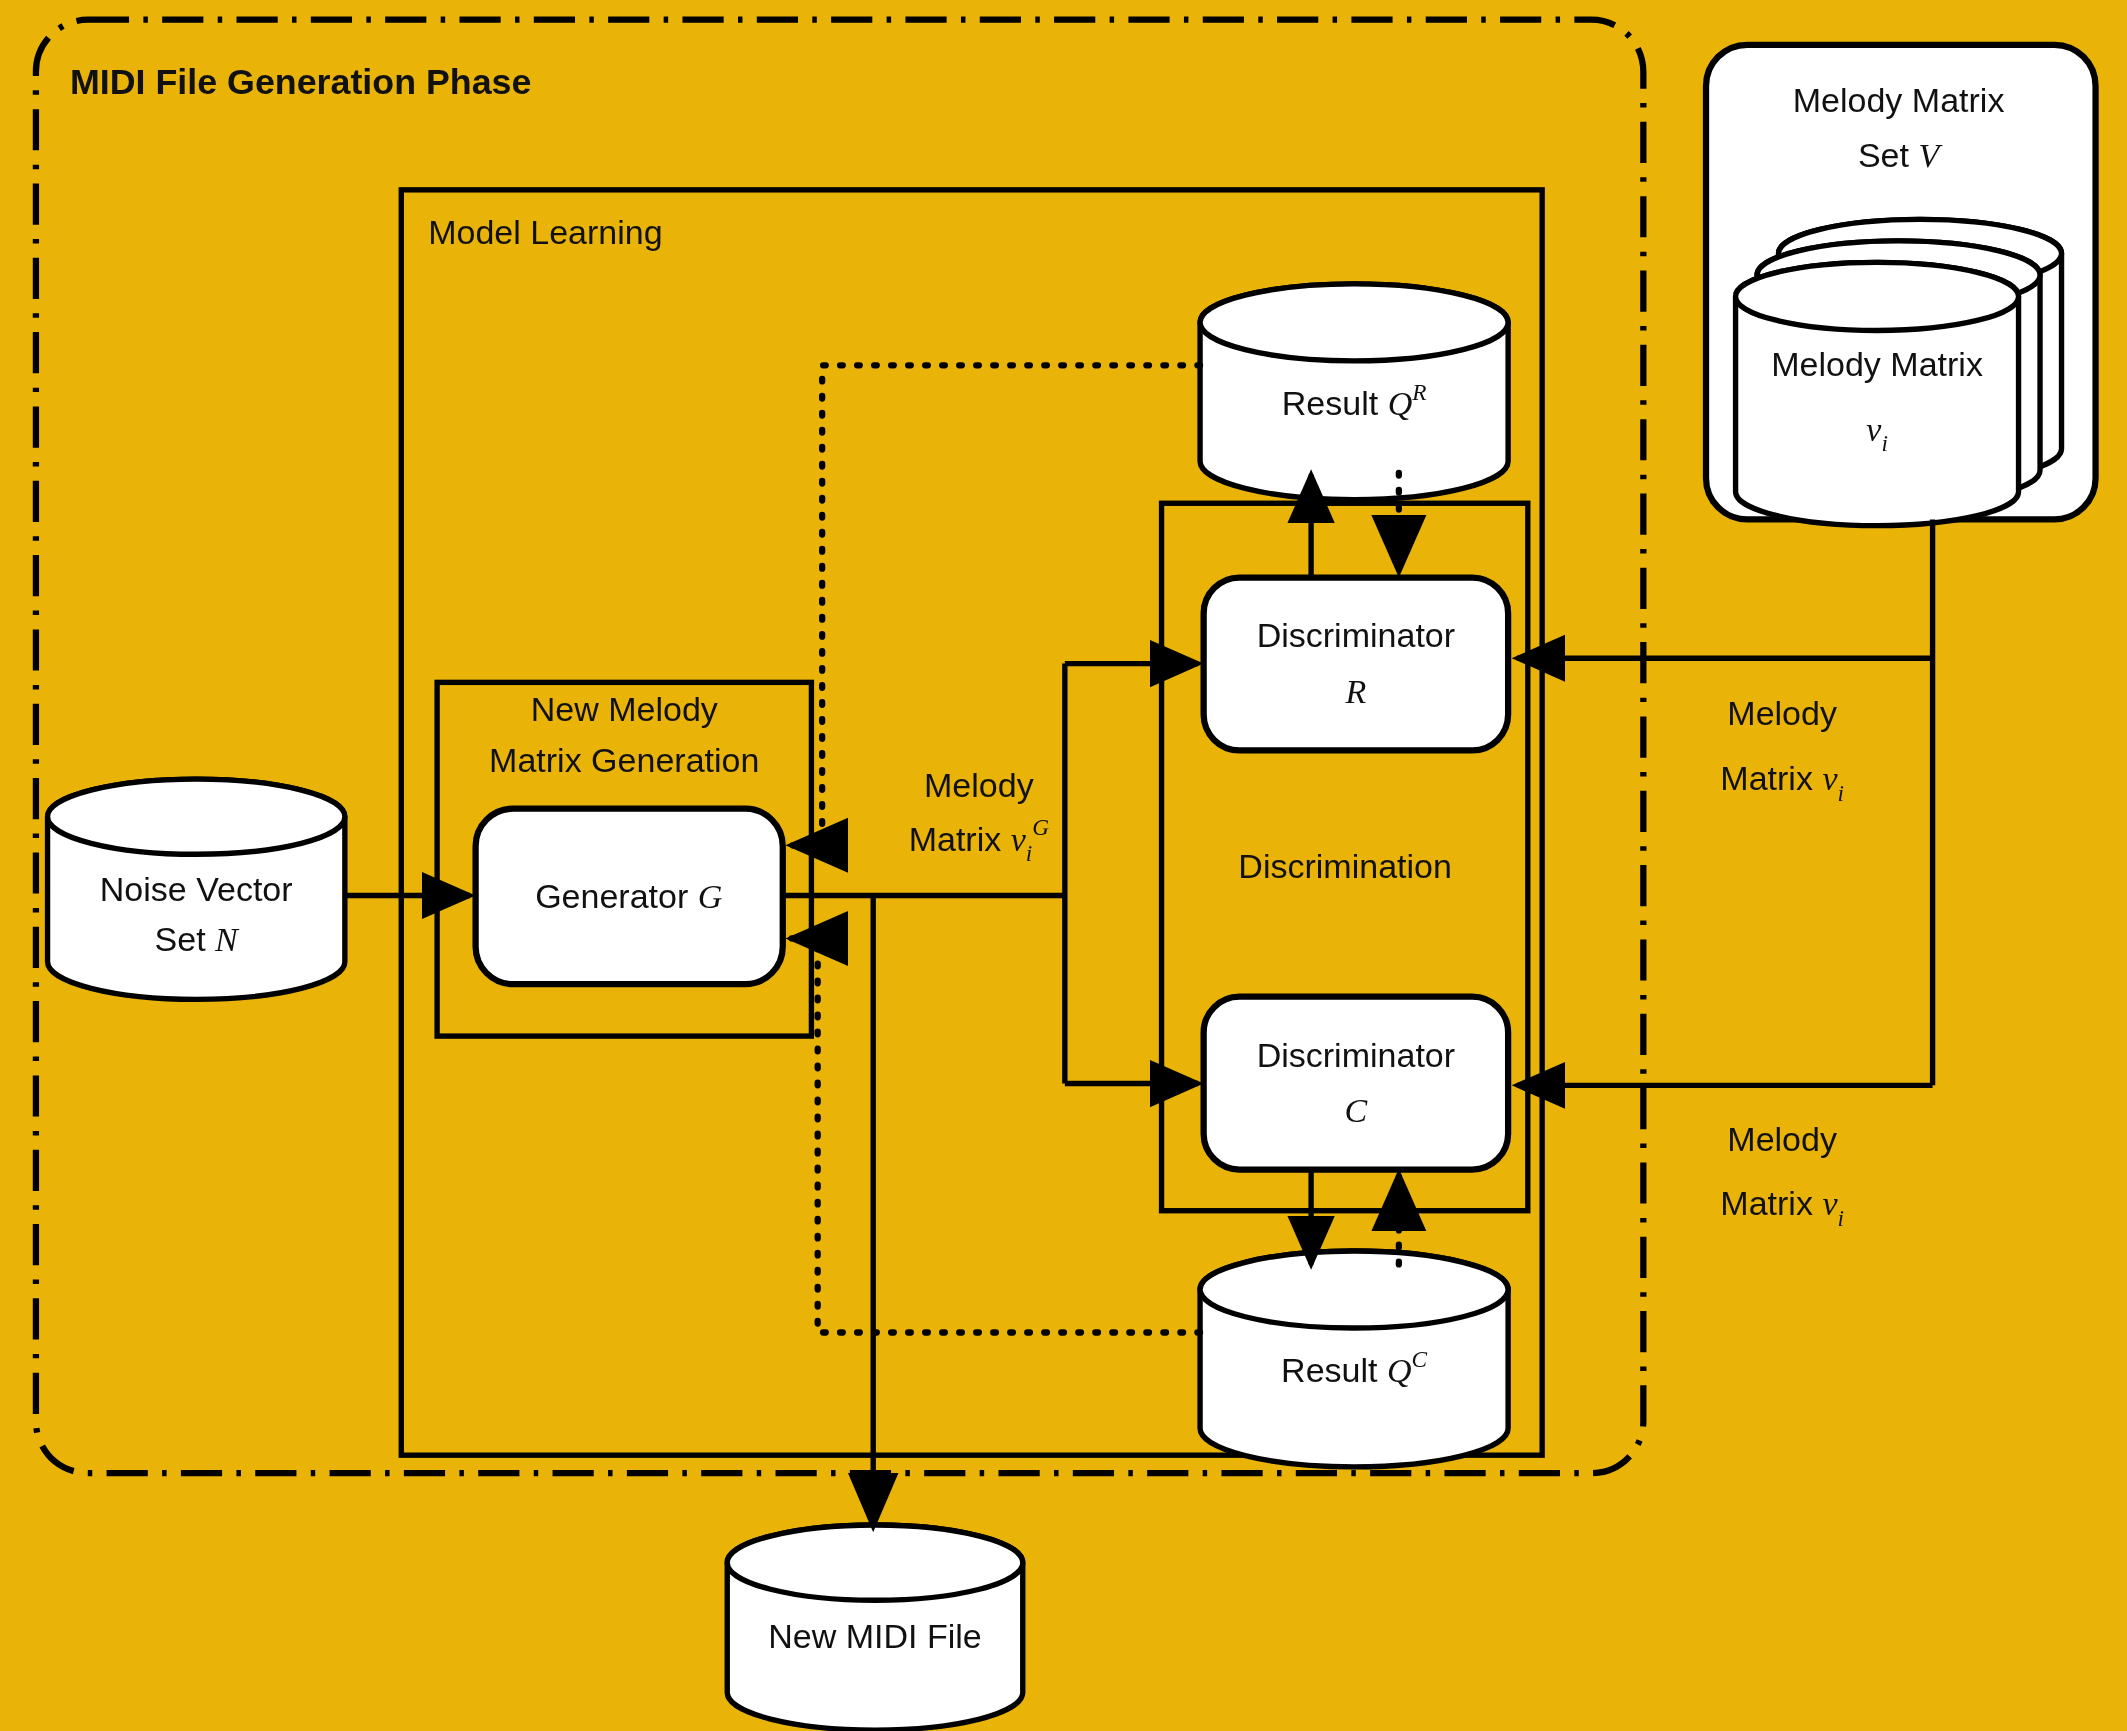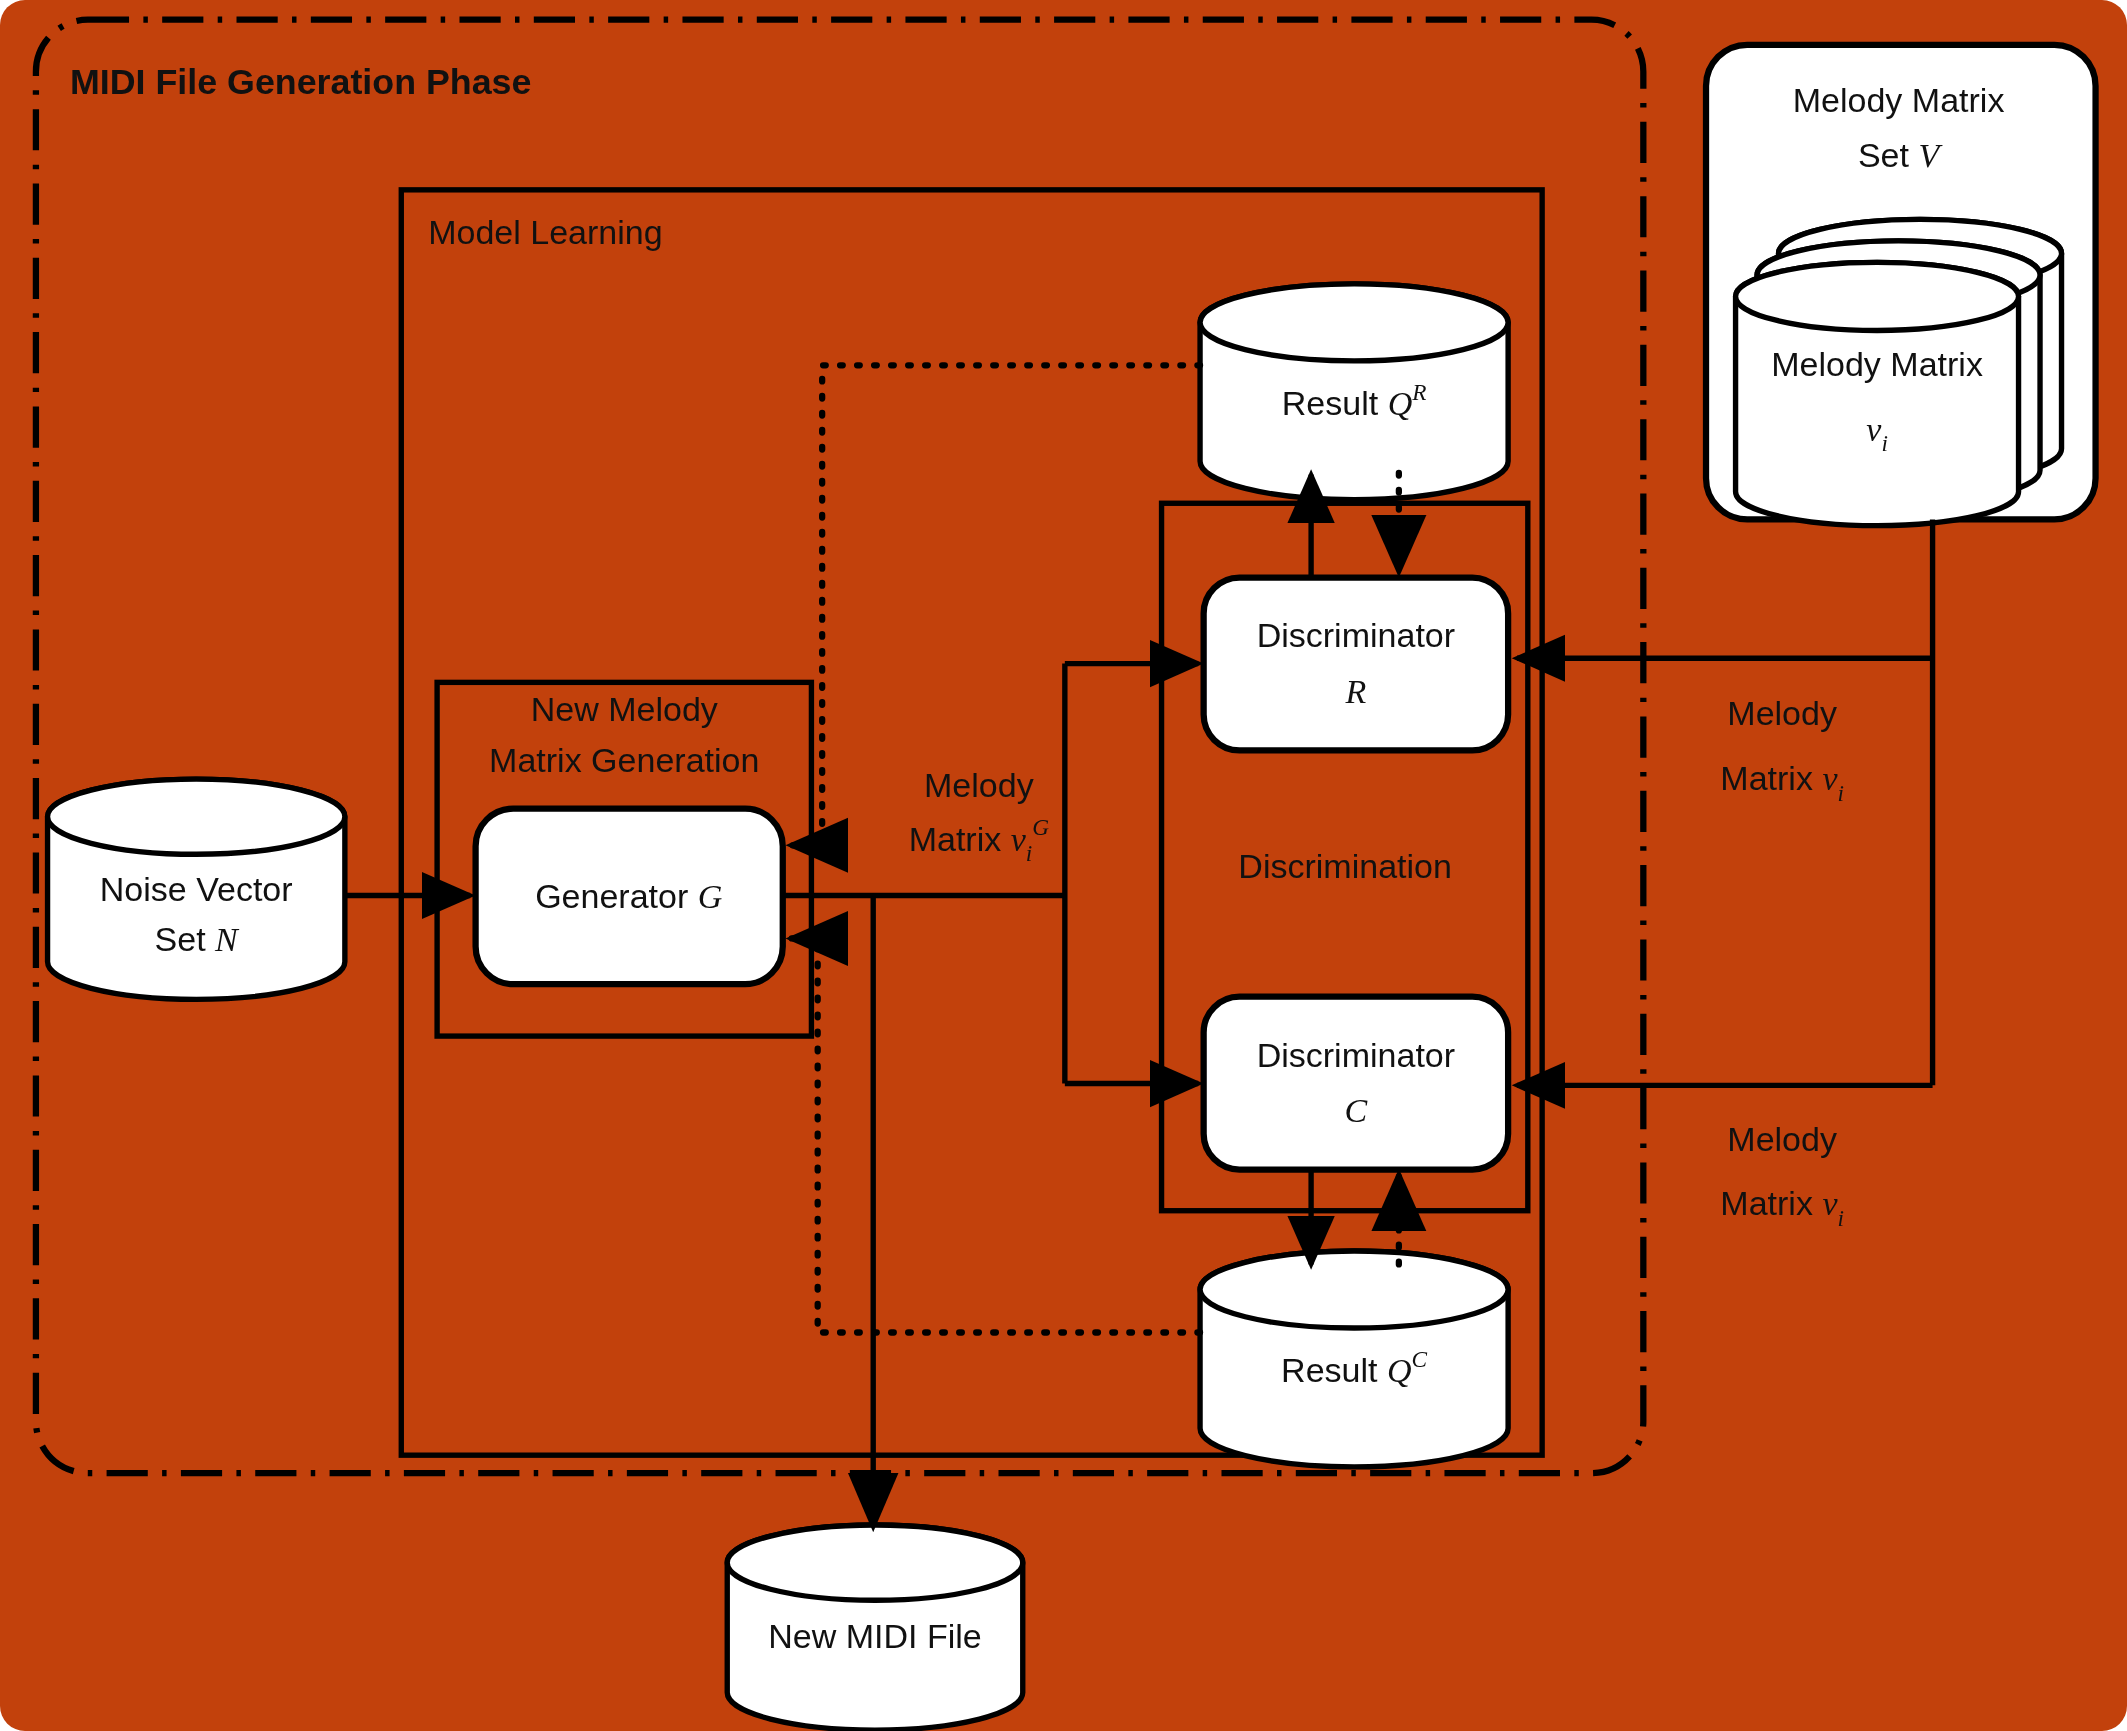--- a/index.html
+++ b/index.html
@@ -1,17 +1,17 @@
 <!DOCTYPE html>
 <html style="font-size:14.3px"><head>
 <meta charset="utf-8">
 <style>
   html,body{margin:0;padding:0;background:#ffffff;}
-  #root{position:relative;width:2127px;height:1731px;background:#c2410c;
-        font-family:"Liberation Sans", sans-serif;border-radius:25px;}
+  #root{position:relative;width:2127px;height:1731px;background:#eab308;
+        font-family:"Liberation Sans", sans-serif;}
   svg{position:absolute;top:0;left:0;width:2127px;height:1731px;}
   .lbl{fill:#111;font-family:"Liberation Sans", sans-serif;}
   .t-title{font-size:40px;font-weight:bold;}
   .t-box{font-size:38px;}
   .t-node{font-size:38px;}
   .it{font-family:"Liberation Serif", serif;font-style:italic;}
   .sup{font-size:26px;font-family:"Liberation Serif", serif;font-style:italic;}
   .sub{font-size:26px;font-family:"Liberation Serif", serif;font-style:italic;}
 </style>
 </head>

